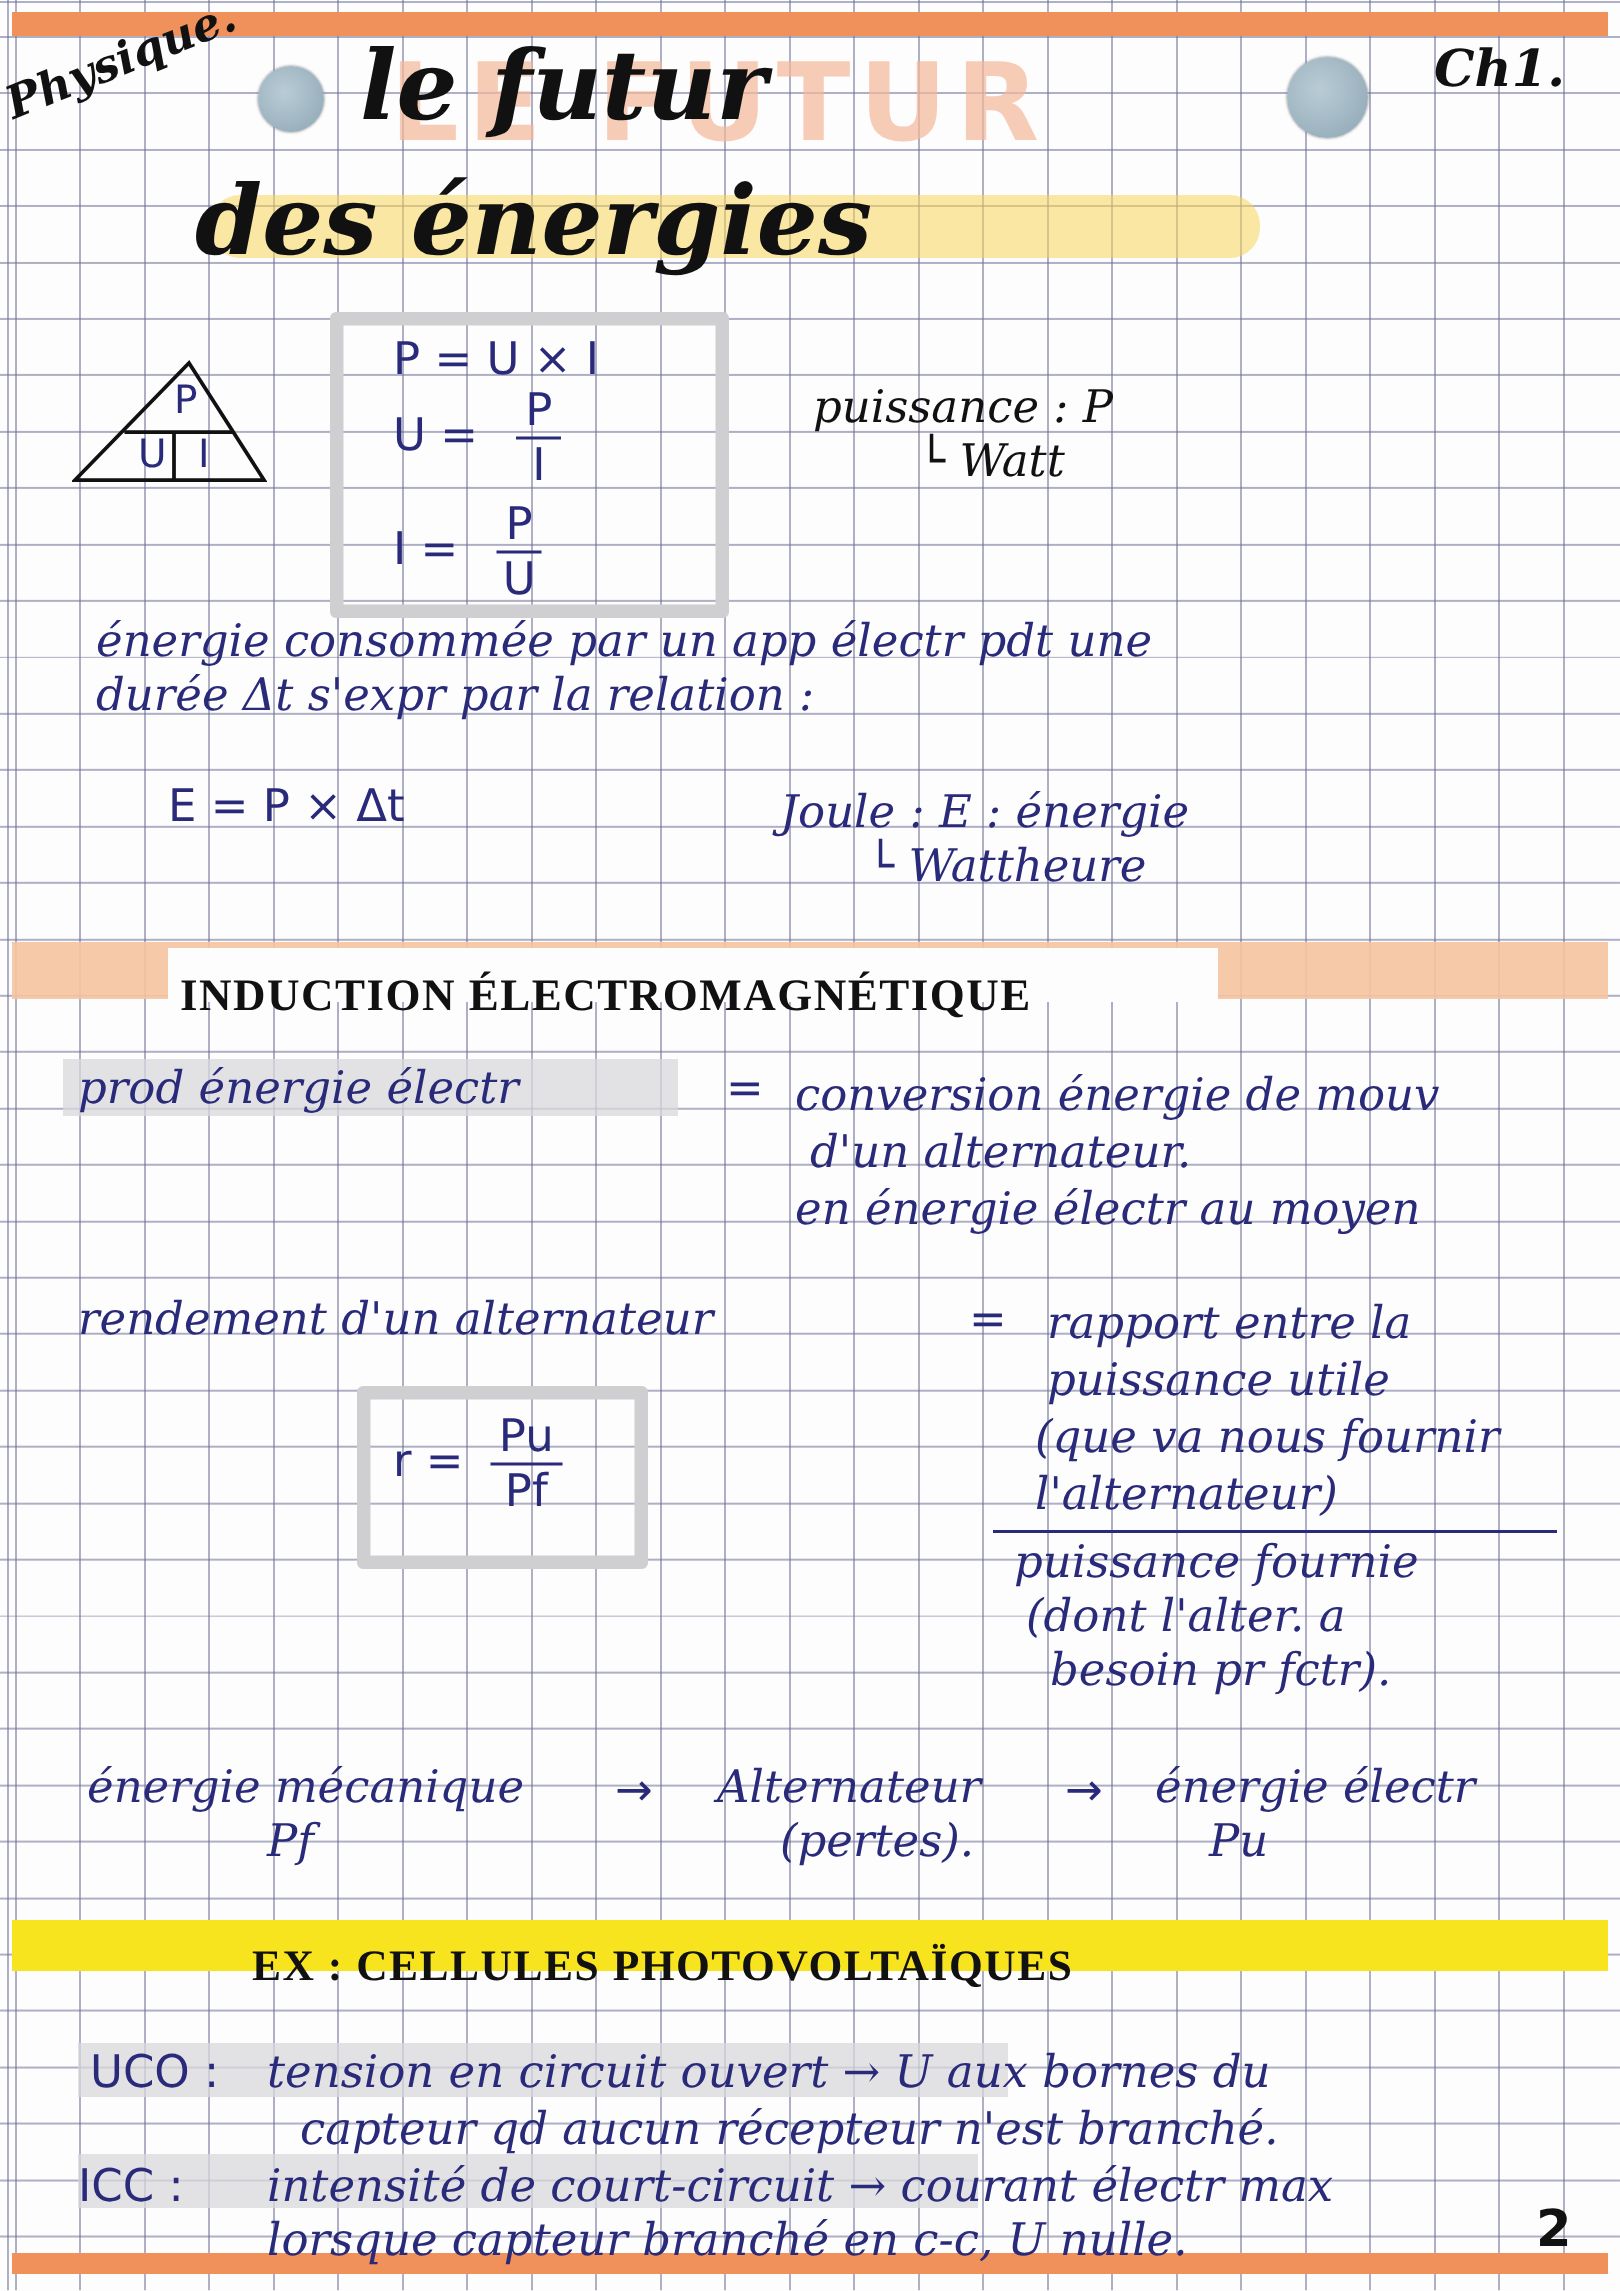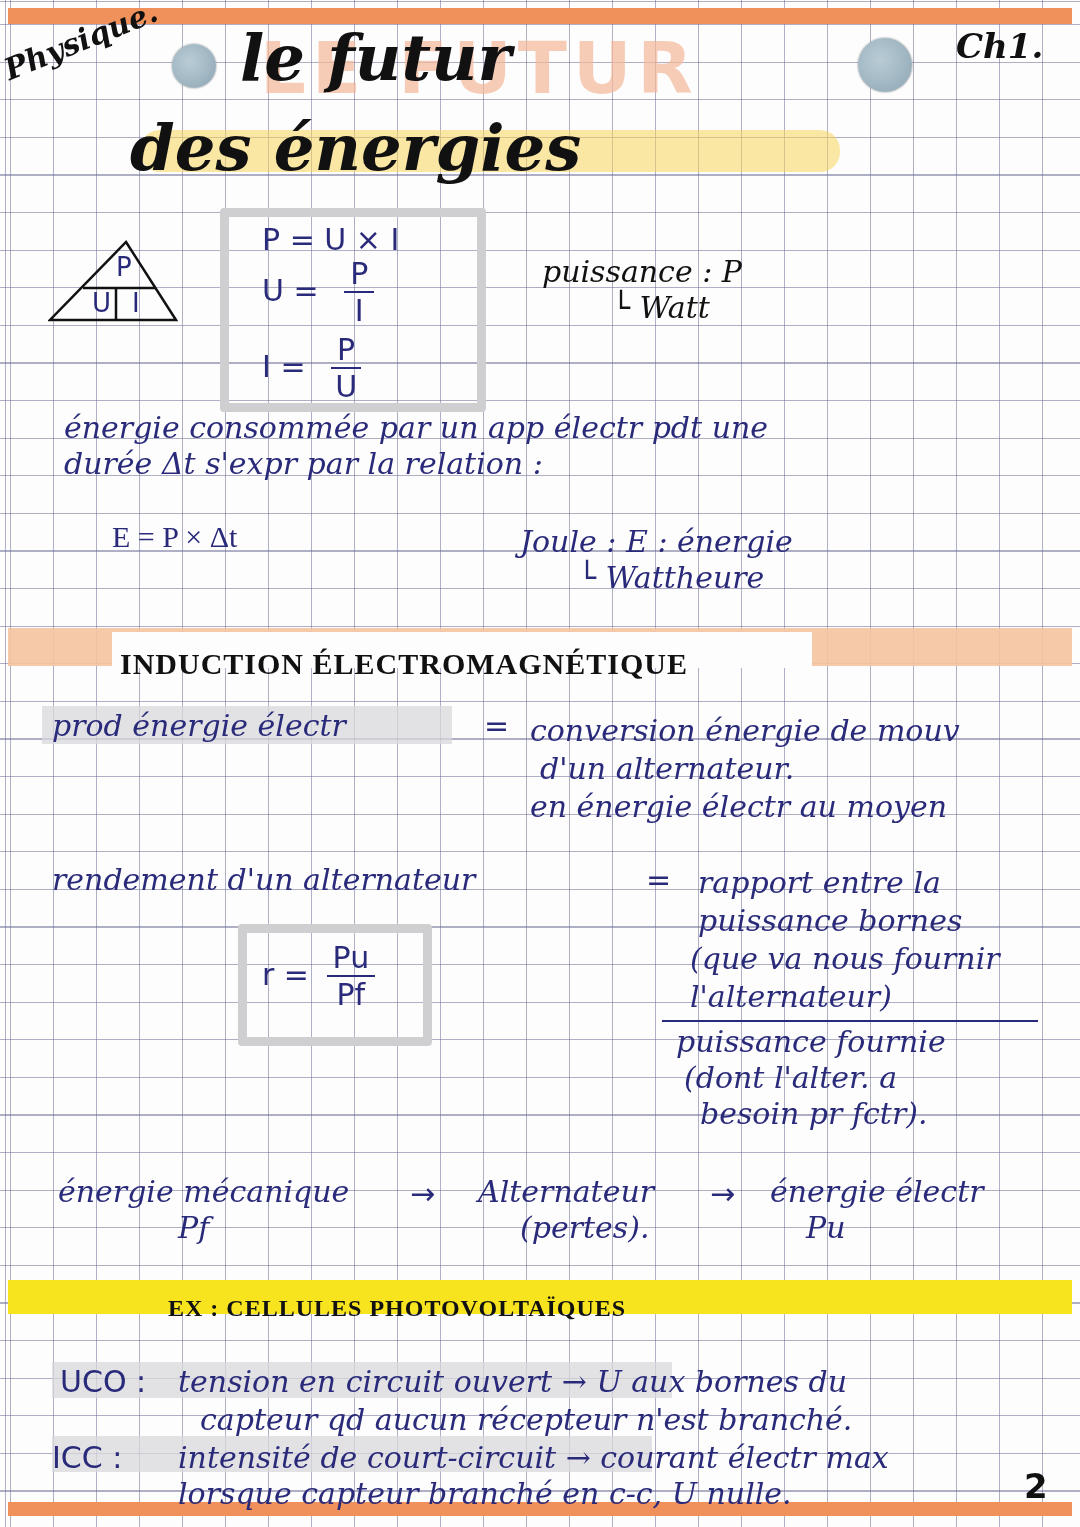--- a/index.html
+++ b/index.html
@@ -81,21 +81,21 @@
     <span class="num">P</span>
     <span>U</span>
   </span>
 </div>
 
 <div class="abs ink-black hand t30" style="left:542px; top:254px;">puissance : P</div>
 <div class="abs ink-black hand t30" style="left:612px; top:290px;">└ Watt</div>
 
 <div class="abs ink-blue hand t30" style="left:64px; top:410px;">énergie consommée par un app électr pdt une</div>
 <div class="abs ink-blue hand t30" style="left:64px; top:446px;">durée  Δt s'expr par la relation :</div>
-<div class="abs ink-blue t30" style="left:112px; top:520px;font-family:Liberation Serif, serif;">E = P × Δt</div>
+<div class="abs ink-blue t30" style="left:112px; top:520px;">E = P × Δt</div>
 <div class="abs ink-blue hand t30" style="left:520px; top:524px;">
   <span>Joule</span>
   <span>: E : énergie</span>
 </div>
 <div class="abs ink-blue hand t30" style="left:578px; top:560px;">└ Wattheure</div>
 
 <div class="abs" style="left:112px; top:632px; width:700px; height:36px; background:#fdfdfd;"></div>
 <div class="abs ink-black caps" style="left:120px; top:636px; font-size:30px;">INDUCTION ÉLECTROMAGNÉTIQUE</div>
 
 <div class="abs hl-gray" style="left:42px; top:706px; width:410px; height:38px;"></div>
@@ -112,42 +112,42 @@
 <div class="abs box-gray" style="left:238px; top:924px; width:176px; height:104px;"></div>
 <div class="abs ink-blue t30" style="left:262px; top:940px;">
   <span>r =</span>
   <span class="frac" style="margin-left:8px;">
     <span class="num">Pu</span>
     <span>Pf</span>
   </span>
 </div>
 <div class="abs ink-blue hand t28" style="left:690px; top:864px; line-height:38px;">
   <div style="padding-left:8px;">rapport entre la</div>
-  <div style="padding-left:8px;">puissance bornes</div>
+  <div style="padding-left:8px;">puissance utile</div>
   <div>(que va nous fournir</div>
   <div>l'alternateur)</div>
 </div>
 <div class="abs" style="left:662px; top:1020px; width:376px; height:2px; background:#2a2a7a;"></div>
 <div class="abs ink-blue hand t28" style="left:676px; top:1024px; line-height:36px;">
   <div>puissance fournie</div>
   <div style="padding-left:8px;">(dont l'alter. a</div>
   <div style="padding-left:24px;">besoin pr fctr).</div>
 </div>
 
 <div class="abs ink-blue hand t30" style="left:58px; top:1174px;text-align:center;">énergie mécanique</div>
 <div class="abs ink-blue hand t28" style="left:178px; top:1210px;">Pf</div>
 <div class="abs ink-blue t30" style="left:410px; top:1176px;">→</div>
 <div class="abs ink-blue hand t30" style="left:478px; top:1174px;">Alternateur</div>
 <div class="abs ink-blue hand t28" style="left:520px; top:1210px;">(pertes).</div>
 <div class="abs ink-blue t30" style="left:710px; top:1176px;">→</div>
 <div class="abs ink-blue hand t30" style="left:770px; top:1174px;">énergie électr</div>
 <div class="abs ink-blue hand t28" style="left:806px; top:1210px;">Pu</div>
 
 <div class="abs" style="left:168px; top:1284px; width:690px; height:34px; background:#fdfdfd; opacity:.0;"></div>
-<div class="abs ink-black caps" style="left:168px; top:1284px; font-size:24px;">EX : CELLULES  PHOTOVOLTAÏQUES</div>
+<div class="abs ink-black caps" style="left:168px; top:1284px; font-size:29px;">EX : CELLULES  PHOTOVOLTAÏQUES</div>
 
 <div class="abs hl-gray" style="left:52px; top:1362px; width:620px; height:36px;"></div>
 <div class="abs hl-gray" style="left:52px; top:1436px; width:600px; height:36px;"></div>
 <div class="abs ink-blue t28" style="left:60px; top:1364px;">UCO :</div>
 <div class="abs ink-blue hand t28" style="left:178px; top:1364px;">tension en circuit ouvert → U aux bornes du</div>
 <div class="abs ink-blue hand t28" style="left:200px; top:1402px;">capteur qd aucun récepteur n'est branché.</div>
 <div class="abs ink-blue t28" style="left:52px; top:1440px;">ICC :</div>
 <div class="abs ink-blue hand t28" style="left:178px; top:1440px;">intensité de court-circuit → courant électr max</div>
 <div class="abs ink-blue hand t28" style="left:178px; top:1476px;">lorsque capteur branché en c-c, U nulle.</div>
 

